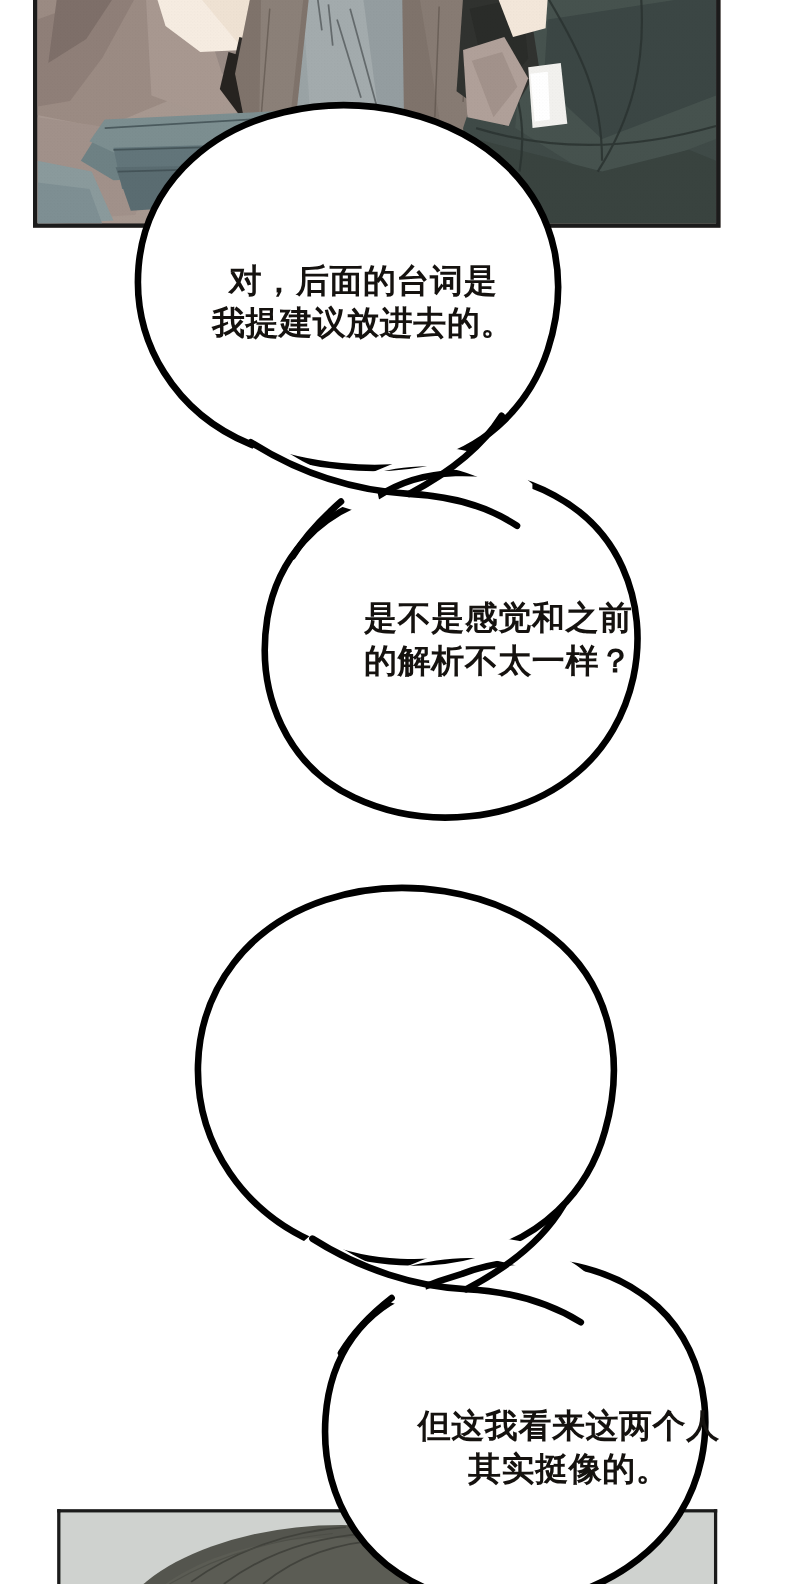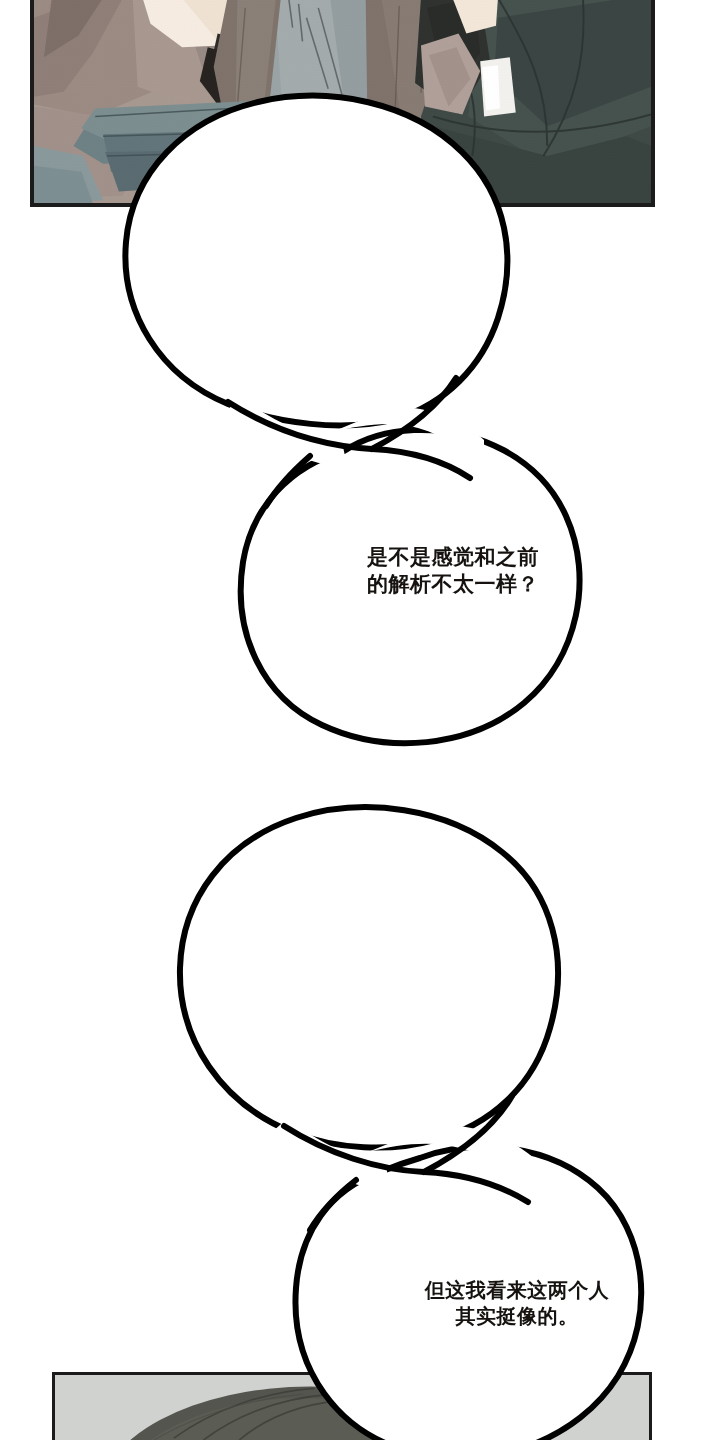--- a/index.html
+++ b/index.html
@@ -56,23 +56,23 @@
   .bubble-text {
     position: absolute;
     color: #15120f;
     font-weight: 700;
     line-height: 1.30;
     text-align: center;
     letter-spacing: 0.5px;
     white-space: pre-line;
   }
   #txt-1 { left: 140px; top: 236px; width: 380px; font-size: 30px; }
-  #txt-2 { left: 278px; top: 543px; width: 350px; font-size: 21px; }
+  #txt-2 { left: 278px; top: 543px; width: 350px; font-size: 30px; }
   #txt-3 { left: 330px; top: 960px; width: 280px; font-size: 30px; }
-  #txt-4 { left: 352px; top: 1277px; width: 330px; font-size: 20px; }
+  #txt-4 { left: 352px; top: 1277px; width: 330px; font-size: 30px; }
 </style>
 </head>
 <body>
 
 <div id="page">
 
   <div class="panel" id="panel-top">
     <svg class="art" viewBox="0 0 625 213" preserveAspectRatio="none">
       <defs>
         <pattern id="grain" width="3" height="3" patternUnits="userSpaceOnUse">
@@ -230,18 +230,20 @@
                L 534,1158 C 506,1134 466,1122 432,1126 Z" fill="#ffffff"></path>
       <path d="M 288,1118 C 316,1142 352,1158 386,1164
                L 390,1192 C 344,1186 300,1162 272,1132 Z" fill="#ffffff"></path>
       <path d="M 284,1126 C 328,1154 378,1170 424,1172
                C 466,1174 502,1186 528,1202" fill="none" stroke="#000000" stroke-width="6" stroke-linecap="round"></path>
       <path d="M 424,1172 C 458,1154 492,1130 512,1096" fill="none" stroke="#000000" stroke-width="6" stroke-linecap="round"></path>
       <path d="M 356,1180 C 338,1194 322,1210 310,1230" fill="none" stroke="#000000" stroke-width="6" stroke-linecap="round"></path>
     </g>
   </svg>
 
+  <div class="bubble-text" id="txt-1">对，后面的台词是
+我提建议放进去的。</div>
   <div class="bubble-text" id="txt-2">是不是感觉和之前
 的解析不太一样？</div>
   <div class="bubble-text" id="txt-4">但这我看来这两个人
 其实挺像的。</div>
 
 </div>
 
 </body></html>

